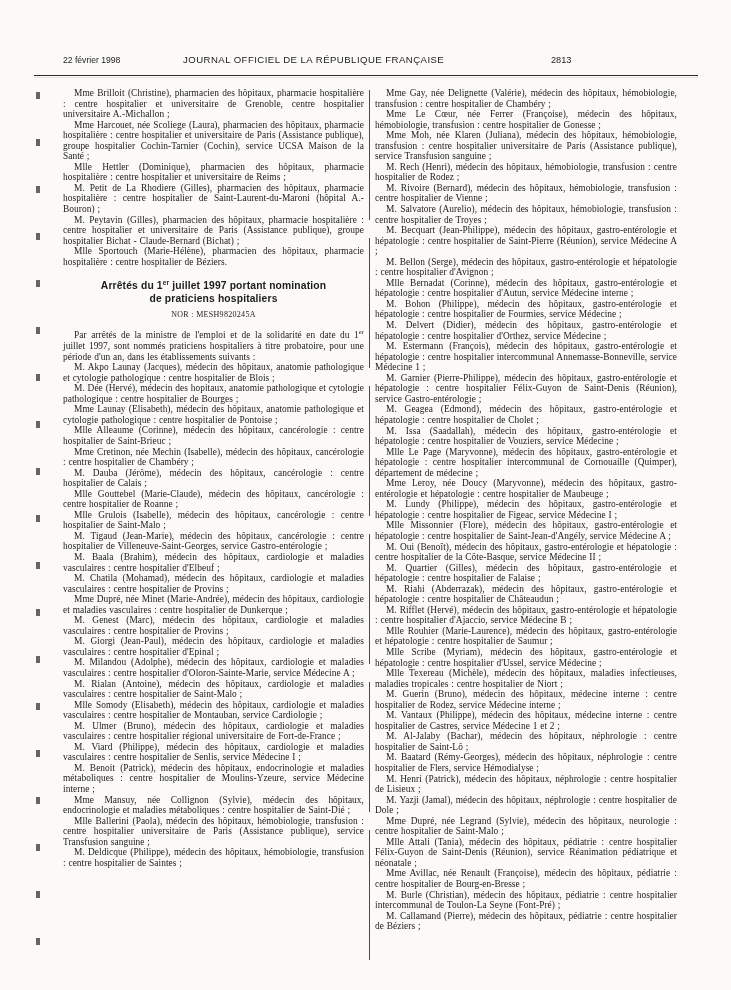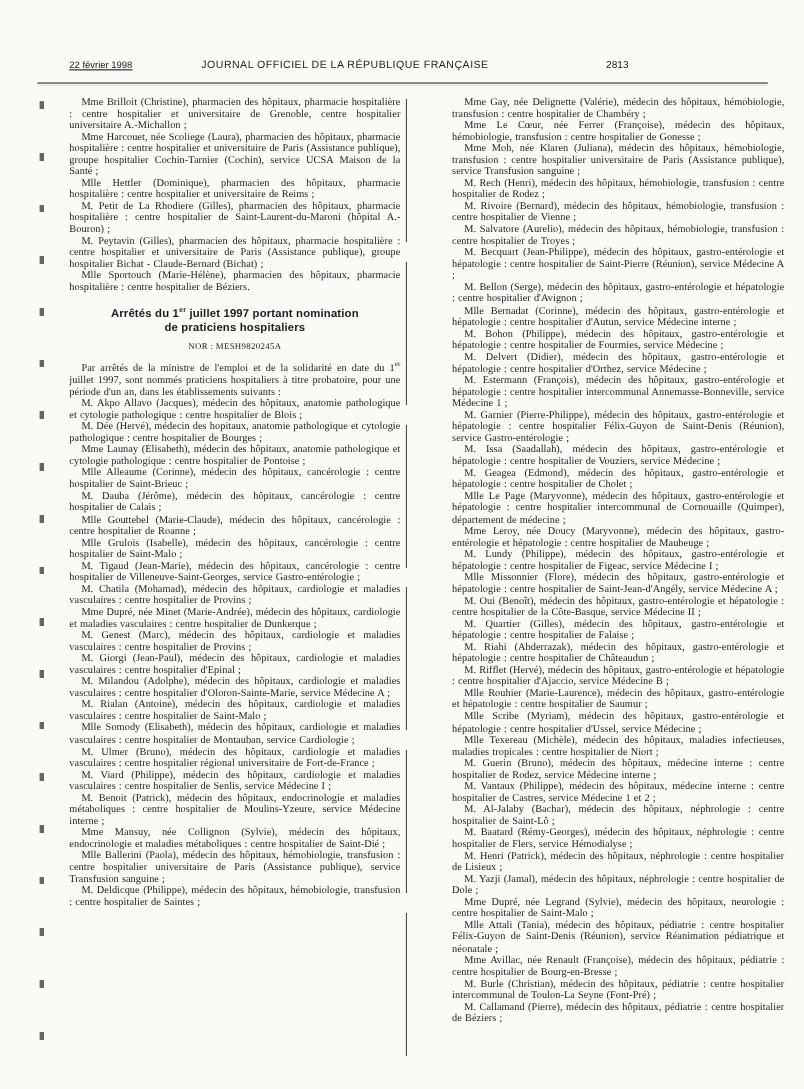--- a/index.html
+++ b/index.html
@@ -9,38 +9,38 @@
     background:#fbfaf7;
     overflow:hidden;
     font-family:"Liberation Serif", serif;
     color:#1c1c1c;
   }
   .header{
     position:absolute;top:54px;left:63px;width:608px;
     display:flex;align-items:baseline;
     font-family:"Liberation Sans", sans-serif;
   }
-  .header .date{font-size:8.6px;width:120px;text-decoration:underline;}
+  .header .date{font-size:8.6px;width:120px;}
   .header .jtitle{flex:1;text-align:left;font-size:9.6px;letter-spacing:.45px;}
   .header .pageno{width:120px;text-align:left;font-size:9.2px;}
   .header-rule{
     position:absolute;top:75px;left:34px;width:664px;height:1px;
     background:#2e2c2a;box-shadow:0 2px 0 rgba(60,58,55,.12);
   }
   .scan-marks{
     position:absolute;left:36px;top:92px;width:4px;height:856px;
     background:repeating-linear-gradient(180deg,#38342f 0 7px,transparent 7px 47px);
     opacity:.75;
   }
   .col-divider{
     position:absolute;left:369px;top:90px;width:1px;height:872px;
     background:repeating-linear-gradient(180deg,#4d4a45 0 130px,transparent 130px 148px);
   }
   .columns{
-    position:absolute;top:88px;left:63px;display:flex;gap:36px;
+    position:absolute;top:88px;left:63px;display:flex;
   }
   .col{width:301px;}
   .col.right{width:302px;margin-left:11px;}
   .entry{
     margin:0;
     font-size:9.4px;line-height:10.55px;
     text-align:justify;text-indent:11px;
     letter-spacing:.05px;
     word-spacing:.4px;
   }
@@ -87,28 +87,30 @@
           <p class="entry">Mlle Sportouch (Marie-Hélène), pharmacien des hôpitaux, pharmacie hospitalière : centre hospitalier de Béziers.</p>
         </div>
 
       <h2 class="heading"><span>Arrêtés du 1</span><sup>er</sup><span> juillet 1997 portant nomination</span><br><span>de praticiens hospitaliers</span></h2>
 
       <p class="nor"><span>NOR :</span> <span class="nor-value">MESH9820245A</span></p>
 
       <p class="entry intro"><span>Par arrêtés de la ministre de l'emploi et de la solidarité en date du 1</span><sup>er</sup><span> juillet 1997, sont nommés praticiens hospitaliers à titre probatoire, pour une période d'un an, dans les établissements suivants :</span></p>
 
       <div>
-          <p class="entry">M. Akpo Allavo (Jacques), médecin des hôpitaux, anatomie pathologique et cytologie pathologique : centre hospitalier de Blois ;</p>
+          <p class="entry">M. Akpo Launay (Jacques), médecin des hôpitaux, anatomie pathologique et cytologie pathologique : centre hospitalier de Blois ;</p>
           <p class="entry">M. Dée (Hervé), médecin des hopitaux, anatomie pathologique et cytologie pathologique : centre hospitalier de Bourges ;</p>
           <p class="entry">Mme Launay (Elisabeth), médecin des hôpitaux, anatomie pathologique et cytologie pathologique : centre hospitalier de Pontoise ;</p>
           <p class="entry">Mlle Alleaume (Corinne), médecin des hôpitaux, cancérologie : centre hospitalier de Saint-Brieuc ;</p>
+          <p class="entry">Mme Cretinon, née Mechin (Isabelle), médecin des hôpitaux, cancérologie : centre hospitalier de Chambéry ;</p>
           <p class="entry">M. Dauba (Jérôme), médecin des hôpitaux, cancérologie : centre hospitalier de Calais ;</p>
           <p class="entry">Mlle Gouttebel (Marie-Claude), médecin des hôpitaux, cancérologie : centre hospitalier de Roanne ;</p>
           <p class="entry">Mlle Grulois (Isabelle), médecin des hôpitaux, cancérologie : centre hospitalier de Saint-Malo ;</p>
           <p class="entry">M. Tigaud (Jean-Marie), médecin des hôpitaux, cancérologie : centre hospitalier de Villeneuve-Saint-Georges, service Gastro-entérologie ;</p>
+          <p class="entry">M. Baala (Brahim), médecin des hôpitaux, cardiologie et maladies vasculaires : centre hospitalier d'Elbeuf ;</p>
           <p class="entry">M. Chatila (Mohamad), médecin des hôpitaux, cardiologie et maladies vasculaires : centre hospitalier de Provins ;</p>
           <p class="entry">Mme Dupré, née Minet (Marie-Andrée), médecin des hôpitaux, cardiologie et maladies vasculaires : centre hospitalier de Dunkerque ;</p>
           <p class="entry">M. Genest (Marc), médecin des hôpitaux, cardiologie et maladies vasculaires : centre hospitalier de Provins ;</p>
           <p class="entry">M. Giorgi (Jean-Paul), médecin des hôpitaux, cardiologie et maladies vasculaires : centre hospitalier d'Epinal ;</p>
           <p class="entry">M. Milandou (Adolphe), médecin des hôpitaux, cardiologie et maladies vasculaires : centre hospitalier d'Oloron-Sainte-Marie, service Médecine A ;</p>
           <p class="entry">M. Rialan (Antoine), médecin des hôpitaux, cardiologie et maladies vasculaires : centre hospitalier de Saint-Malo ;</p>
           <p class="entry">Mlle Somody (Elisabeth), médecin des hôpitaux, cardiologie et maladies vasculaires : centre hospitalier de Montauban, service Cardiologie ;</p>
           <p class="entry">M. Ulmer (Bruno), médecin des hôpitaux, cardiologie et maladies vasculaires : centre hospitalier régional universitaire de Fort-de-France ;</p>
           <p class="entry">M. Viard (Philippe), médecin des hôpitaux, cardiologie et maladies vasculaires : centre hospitalier de Senlis, service Médecine I ;</p>
           <p class="entry">M. Benoit (Patrick), médecin des hôpitaux, endocrinologie et maladies métaboliques : centre hospitalier de Moulins-Yzeure, service Médecine interne ;</p>
@@ -126,22 +128,22 @@
           <p class="entry">M. Rech (Henri), médecin des hôpitaux, hémobiologie, transfusion : centre hospitalier de Rodez ;</p>
           <p class="entry">M. Rivoire (Bernard), médecin des hôpitaux, hémobiologie, transfusion : centre hospitalier de Vienne ;</p>
           <p class="entry">M. Salvatore (Aurelio), médecin des hôpitaux, hémobiologie, transfusion : centre hospitalier de Troyes ;</p>
           <p class="entry">M. Becquart (Jean-Philippe), médecin des hôpitaux, gastro-entérologie et hépatologie : centre hospitalier de Saint-Pierre (Réunion), service Médecine A ;</p>
           <p class="entry">M. Bellon (Serge), médecin des hôpitaux, gastro-entérologie et hépatologie : centre hospitalier d'Avignon ;</p>
           <p class="entry">Mlle Bernadat (Corinne), médecin des hôpitaux, gastro-entérologie et hépatologie : centre hospitalier d'Autun, service Médecine interne ;</p>
           <p class="entry">M. Bohon (Philippe), médecin des hôpitaux, gastro-entérologie et hépatologie : centre hospitalier de Fourmies, service Médecine ;</p>
           <p class="entry">M. Delvert (Didier), médecin des hôpitaux, gastro-entérologie et hépatologie : centre hospitalier d'Orthez, service Médecine ;</p>
           <p class="entry">M. Estermann (François), médecin des hôpitaux, gastro-entérologie et hépatologie : centre hospitalier intercommunal Annemasse-Bonneville, service Médecine 1 ;</p>
           <p class="entry">M. Garnier (Pierre-Philippe), médecin des hôpitaux, gastro-entérologie et hépatologie : centre hospitalier Félix-Guyon de Saint-Denis (Réunion), service Gastro-entérologie ;</p>
+          <p class="entry">M. Geagea (Edmond), médecin des hôpitaux, gastro-entérologie et hépatologie : centre hospitalier de Cholet ;</p>
           <p class="entry">M. Issa (Saadallah), médecin des hôpitaux, gastro-entérologie et hépatologie : centre hospitalier de Vouziers, service Médecine ;</p>
-          <p class="entry">M. Geagea (Edmond), médecin des hôpitaux, gastro-entérologie et hépatologie : centre hospitalier de Cholet ;</p>
           <p class="entry">Mlle Le Page (Maryvonne), médecin des hôpitaux, gastro-entérologie et hépatologie : centre hospitalier intercommunal de Cornouaille (Quimper), département de médecine ;</p>
           <p class="entry">Mme Leroy, née Doucy (Maryvonne), médecin des hôpitaux, gastro-entérologie et hépatologie : centre hospitalier de Maubeuge ;</p>
           <p class="entry">M. Lundy (Philippe), médecin des hôpitaux, gastro-entérologie et hépatologie : centre hospitalier de Figeac, service Médecine I ;</p>
           <p class="entry">Mlle Missonnier (Flore), médecin des hôpitaux, gastro-entérologie et hépatologie : centre hospitalier de Saint-Jean-d'Angély, service Médecine A ;</p>
           <p class="entry">M. Oui (Benoît), médecin des hôpitaux, gastro-entérologie et hépatologie : centre hospitalier de la Côte-Basque, service Médecine II ;</p>
           <p class="entry">M. Quartier (Gilles), médecin des hôpitaux, gastro-entérologie et hépatologie : centre hospitalier de Falaise ;</p>
           <p class="entry">M. Riahi (Abderrazak), médecin des hôpitaux, gastro-entérologie et hépatologie : centre hospitalier de Châteaudun ;</p>
           <p class="entry">M. Rifflet (Hervé), médecin des hôpitaux, gastro-entérologie et hépatologie : centre hospitalier d'Ajaccio, service Médecine B ;</p>
           <p class="entry">Mlle Rouhier (Marie-Laurence), médecin des hôpitaux, gastro-entérologie et hépatologie : centre hospitalier de Saumur ;</p>
           <p class="entry">Mlle Scribe (Myriam), médecin des hôpitaux, gastro-entérologie et hépatologie : centre hospitalier d'Ussel, service Médecine ;</p>

